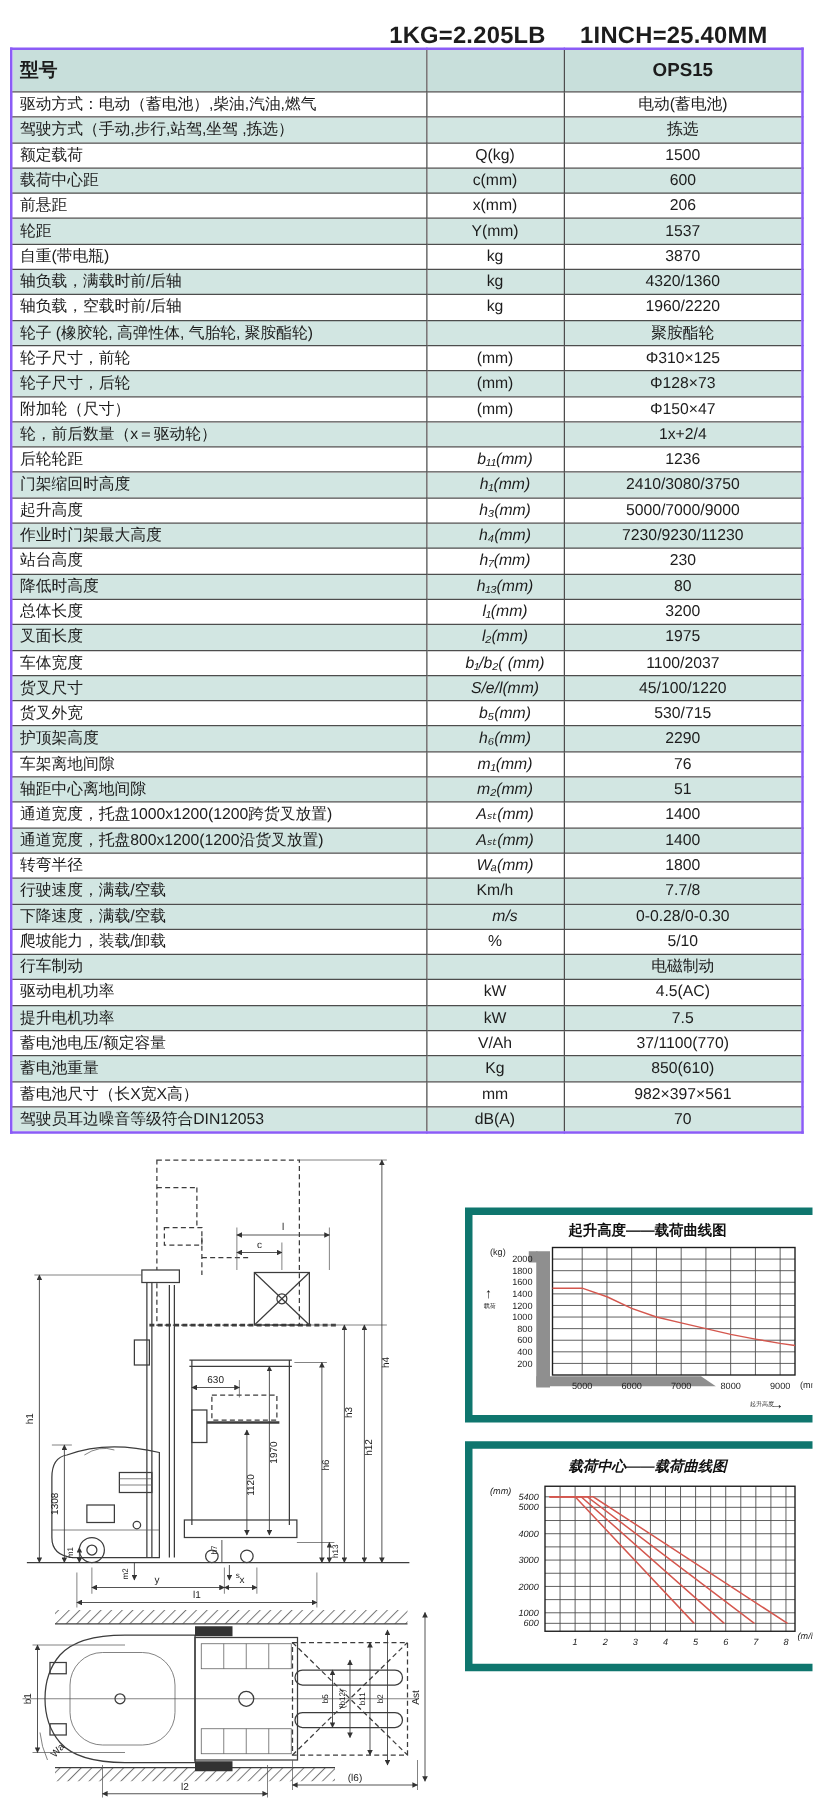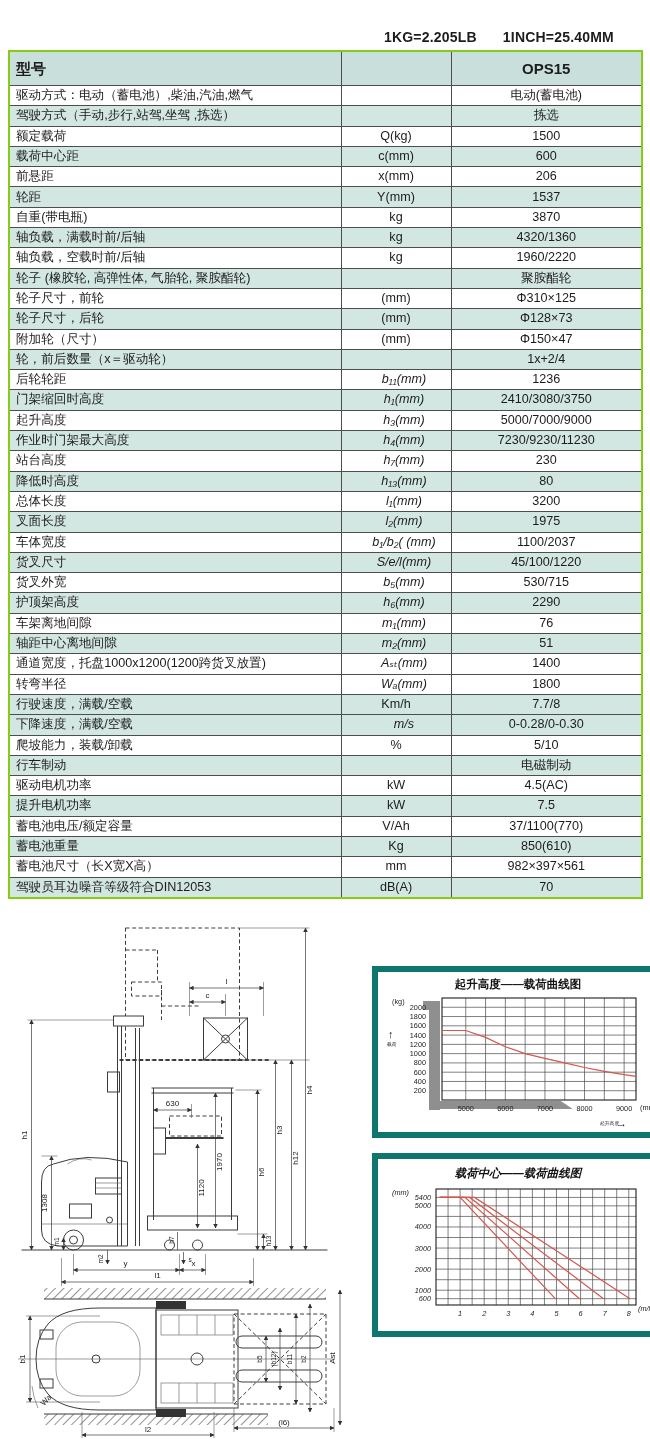--- a/index.html
+++ b/index.html
@@ -2,27 +2,27 @@
 <html><head>
 <meta charset="utf-8">
 <style>
   html,body{margin:0;padding:0;}
   body{
     width:650px;height:1440px;position:relative;background:#fff;
     font-family:"Liberation Sans","DejaVu Sans",sans-serif;color:#1c1c1c;
     overflow:hidden;
   }
   
-  .conv{position:absolute;top:29px;right:36px;font-size:14px;font-weight:bold;
+  .conv{position:absolute;top:18px;right:36px;font-size:19px;font-weight:bold;
         letter-spacing:.2px;white-space:nowrap;}
   .conv span{margin-left:22px;}
   .conv span:first-child{margin-left:0;}
   
-  table.spec{position:absolute;left:8px;top:50px;width:633px;
-    border-collapse:collapse;table-layout:fixed;border:2px solid #84cc16;}
+  table.spec{position:absolute;left:8px;top:38px;width:633px;
+    border-collapse:collapse;table-layout:fixed;border:2px solid #8b5cf6;}
   table.spec col.c1{width:332px;} table.spec col.c2{width:110px;} table.spec col.c3{width:191px;}
   table.spec td{border:1px solid #4d4d4d;font-size:12.6px;height:19.3px;
     padding:0;line-height:1.05;vertical-align:middle;overflow:hidden;white-space:nowrap;}
   table.spec td.label{padding-left:6px;text-align:left;}
   table.spec td.symbol{text-align:center;}
   table.spec td.symbol.it{font-style:italic;padding-left:16px;}
   table.spec td.value{text-align:center;}
   table.spec tr.teal td{background:#d2e6e2;}
   table.spec tr.white td{background:#ffffff;}
   table.spec tr.hdr td{height:33px;background:#c8dfdb;}
@@ -208,20 +208,25 @@
         <td class="symbol it">m₁(mm)</td>
         <td class="value">76</td>
       </tr>
       <tr class="teal">
         <td class="label">轴距中心离地间隙</td>
         <td class="symbol it">m₂(mm)</td>
         <td class="value">51</td>
       </tr>
       <tr class="white">
         <td class="label">通道宽度，托盘1000x1200(1200跨货叉放置)</td>
+        <td class="symbol it">Aₛₜ(mm)</td>
+        <td class="value">1400</td>
+      </tr>
+      <tr class="teal">
+        <td class="label">通道宽度，托盘800x1200(1200沿货叉放置)</td>
         <td class="symbol it">Aₛₜ(mm)</td>
         <td class="value">1400</td>
       </tr>
       <tr class="white">
         <td class="label">转弯半径</td>
         <td class="symbol it">Wₐ(mm)</td>
         <td class="value">1800</td>
       </tr>
       <tr class="teal">
         <td class="label">行驶速度，满载/空载</td>

